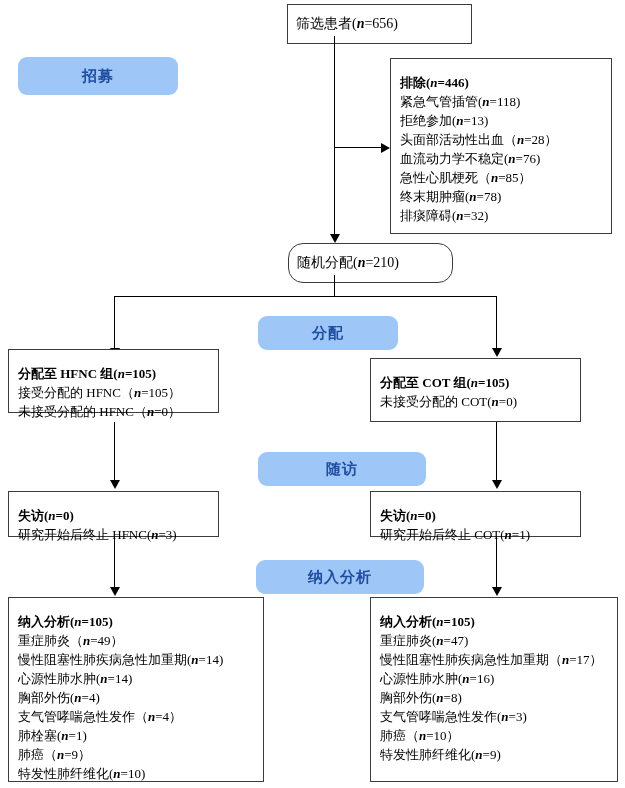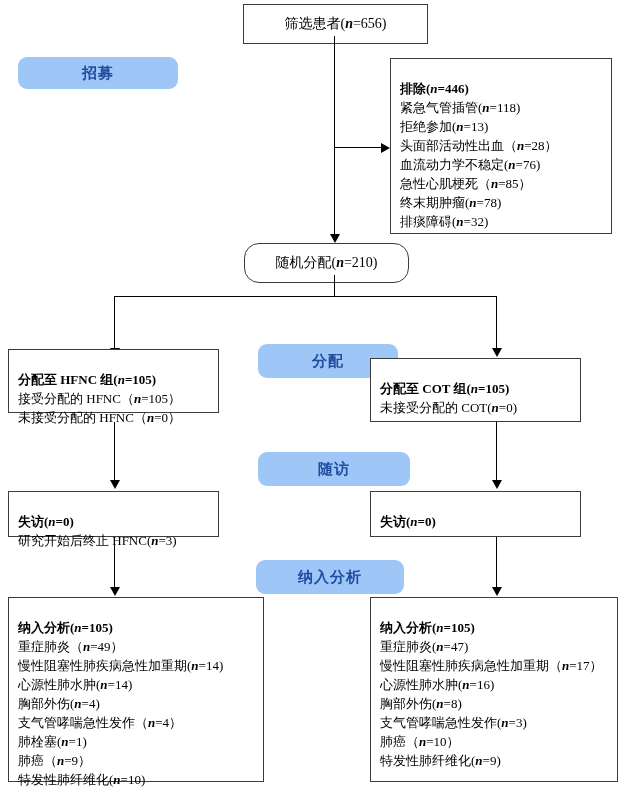--- a/index.html
+++ b/index.html
@@ -16,27 +16,28 @@
     width: 625px;
     height: 788px;
     background: #ffffff;
     overflow: hidden;
   }
   .node {
     position: absolute;
     box-sizing: border-box;
     border: 1px solid #3c3c3c;
     background: #ffffff;
-    padding: 20px 9px;
+    padding: 14px 9px;
   }
   .node-centered {
     display: flex;
     align-items: center;
-    justify-content: center;
+    justify-content: flex-start;
     padding: 19px 8px;
+    margin-left: 44px;
   }
   .line {
     position: absolute;
     font-size: 0;
     line-height: 0;
   }
   .line.v {
     width: 0;
     border-left: 1.6px solid #000000;
   }
@@ -89,27 +90,27 @@
   .italic-n {
     font-style: italic;
     font-weight: bold;
   }
 </style>
 </head>
 <body>
 
 <div id="diagram">
 
-  <div class="stage" style="left:18px; top:57px; width:160px; height:32px;">招募</div>
+  <div class="stage" style="left:18px; top:57px; width:160px; height:38px;">招募</div>
 
-  <div class="stage" style="left:258px; top:316px; width:140px; height:34px;margin-top:28px;">分配</div>
+  <div class="stage" style="left:258px; top:316px; width:140px; height:34px;">分配</div>
 
-  <div class="stage" style="left:258px; top:452px; width:152px; height:34px;text-align:right;">随访</div>
+  <div class="stage" style="left:258px; top:452px; width:168px; height:34px;text-align:right;">随访</div>
 
-  <div class="stage" style="left:256px; top:560px; width:148px; height:34px;">纳入分析</div>
+  <div class="stage" style="left:256px; top:560px; width:168px; height:34px;">纳入分析</div>
 
   <div class="node node-centered" style="left:243px; top:4px; width:185px; height:32px;">
     <span class="ttl">筛选患者(<span class="italic-n">n</span>=656)</span>
   </div>
 
   <div class="line v" style="left:334px; top:36px; height:204px;"></div>
   <div class="arrow-down" style="left:330px; top:234px;"></div>
 
   <div class="line h" style="left:334px; top:147px; width:50px;"></div>
   <div class="arrow-right" style="left:381px; top:143px;"></div>
@@ -152,20 +153,21 @@
   <div class="line v" style="left:496px; top:422px; height:60px;"></div>
   <div class="arrow-down" style="left:492px; top:480px;"></div>
 
   <div class="node" style="left:8px; top:491px; width:211px; height:46px;">
     <div class="row head">失访(<span class="italic-n">n</span>=0)</div>
     <div class="row">研究开始后终止 HFNC(<span class="italic-n">n</span>=3)</div>
   </div>
 
   <div class="node" style="left:370px; top:491px; width:211px; height:46px;">
     <div class="row head">失访(<span class="italic-n">n</span>=0)</div>
+    <div class="row">研究开始后终止 COT(<span class="italic-n">n</span>=1)</div>
   </div>
 
   <div class="line v" style="left:114px; top:537px; height:52px;"></div>
   <div class="arrow-down" style="left:110px; top:587px;"></div>
   <div class="line v" style="left:496px; top:537px; height:52px;"></div>
   <div class="arrow-down" style="left:492px; top:587px;"></div>
 
   <div class="node" style="left:8px; top:597px; width:256px; height:185px;">
     <div class="row head">纳入分析(<span class="italic-n">n</span>=105)</div>
     <div class="row">重症肺炎（<span class="italic-n">n</span>=49）</div>

